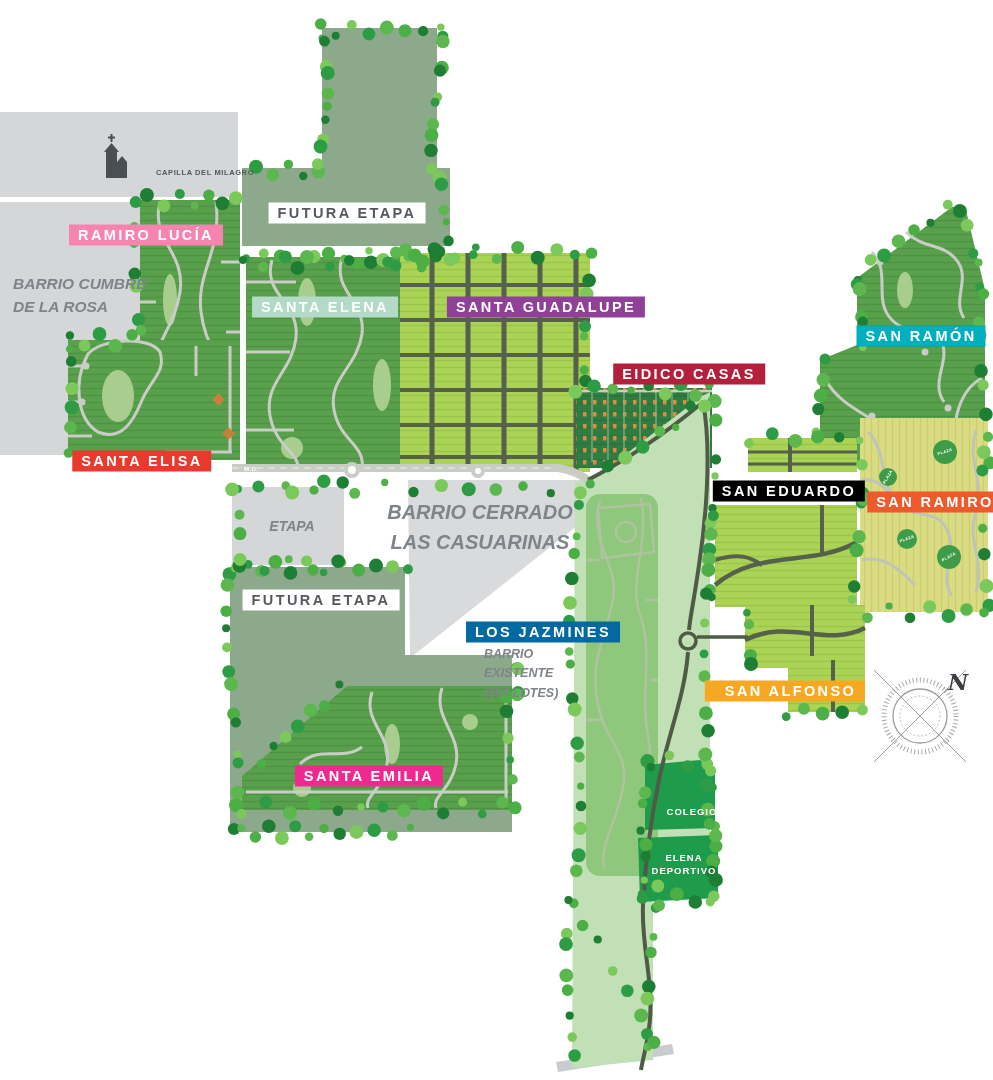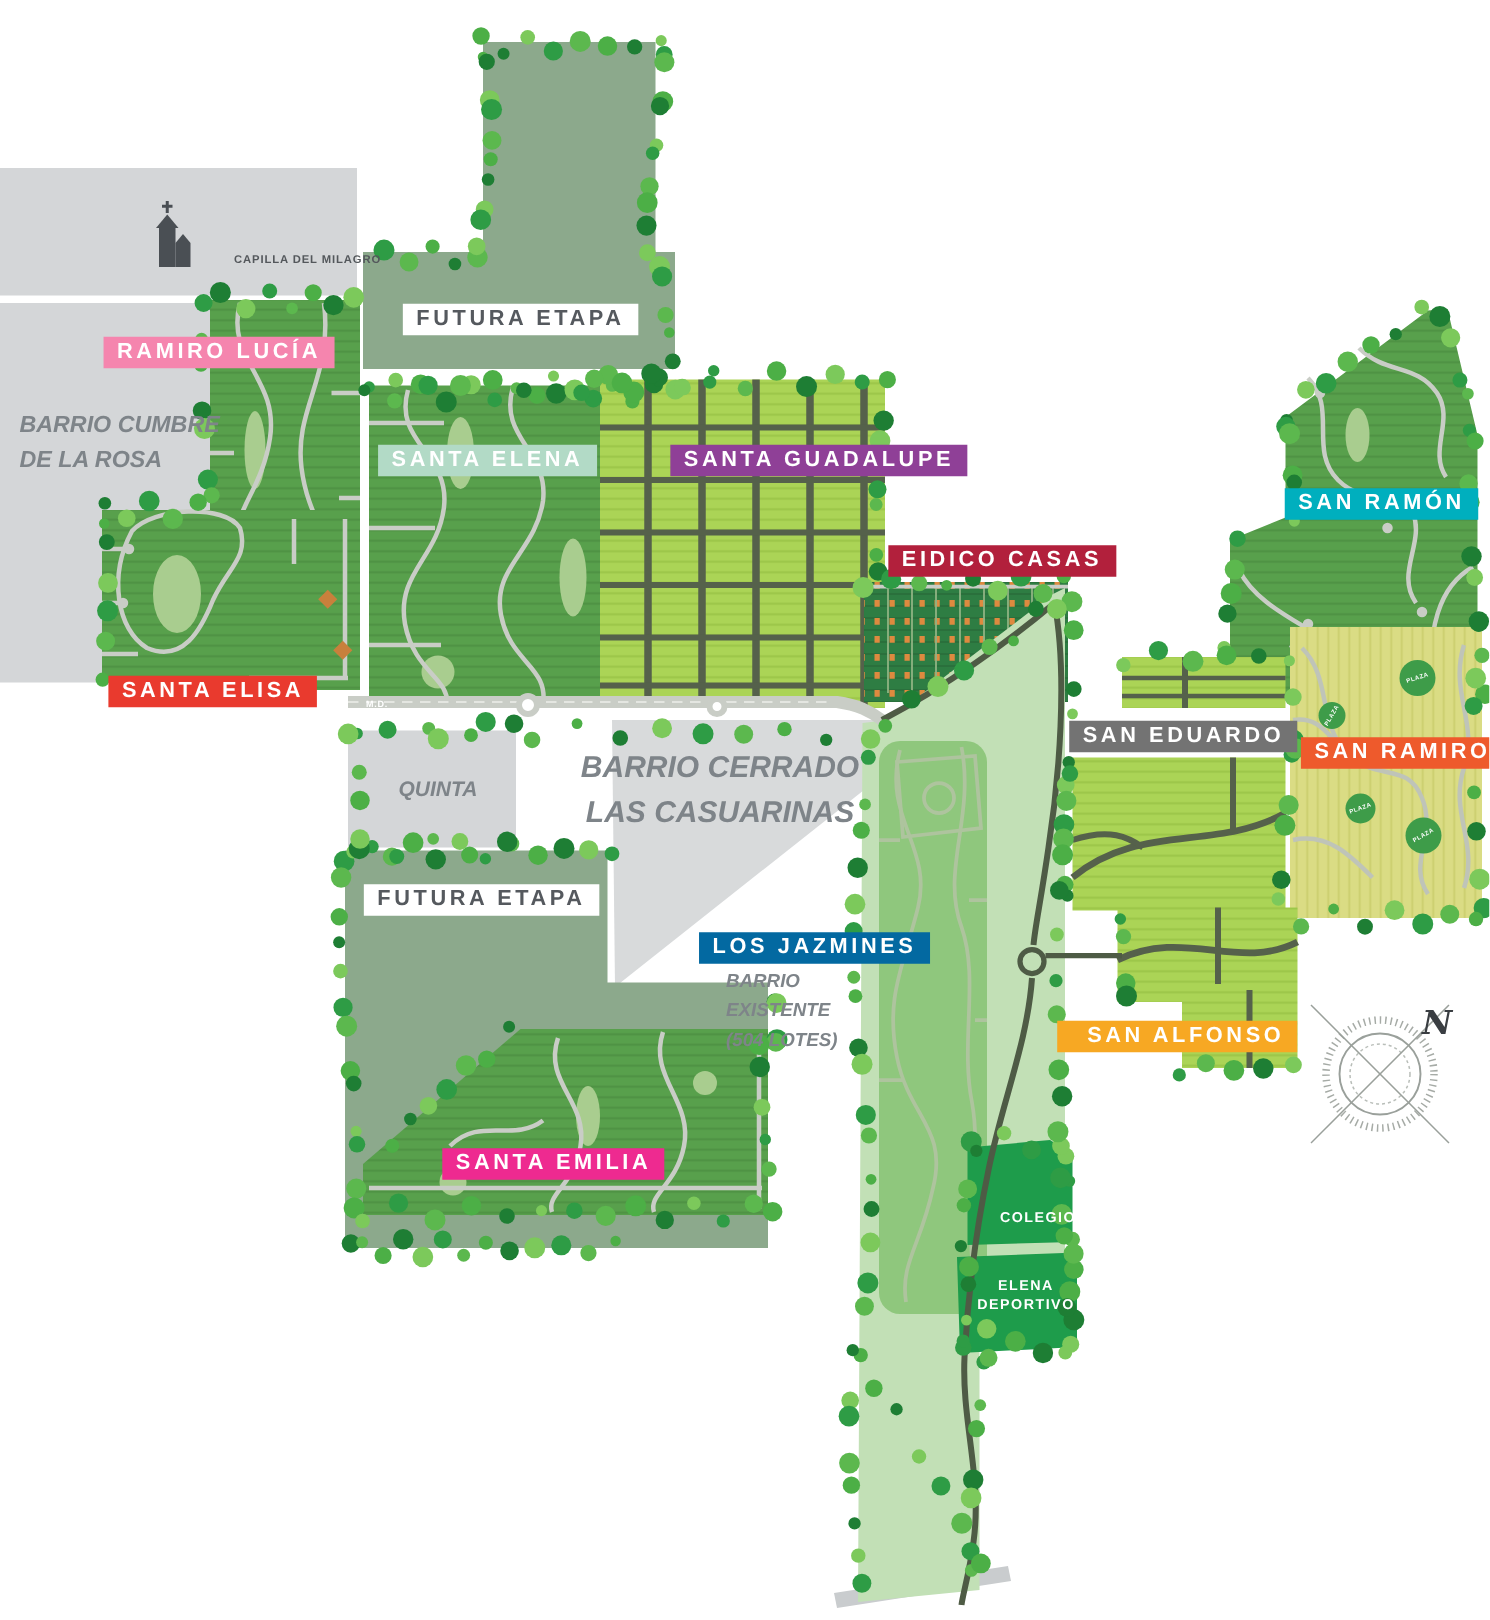--- a/index.html
+++ b/index.html
@@ -618,33 +618,33 @@
     <rect x="108" y="136.5" width="7" height="2"></rect>
     <rect x="117" y="162" width="10" height="16"></rect>
     <polygon points="117,162 122,156 127,162"></polygon>
   </g>
 </svg>
 
 <div class="chip" style="left: 146px; top: 235px; background: rgb(245, 133, 174);">RAMIRO LUCÍA</div>
 <div class="chip" style="left: 142px; top: 461px; background: rgb(233, 58, 46);">SANTA ELISA</div>
 <div class="chip" style="left: 325px; top: 307px; background: rgb(178, 218, 198);">SANTA ELENA</div>
 <div class="chip" style="left: 546px; top: 307px; background: rgb(143, 64, 151);">SANTA GUADALUPE</div>
-<div class="chip" style="left: 668px; top: 374px; background: rgb(178, 32, 60);">EIDICO CASAS</div>
+<div class="chip" style="left: 689px; top: 374px; background: rgb(178, 32, 60);">EIDICO CASAS</div>
 <div class="chip" style="left: 921px; top: 336px; background: rgb(0, 175, 190);">SAN RAMÓN</div>
-<div class="chip" style="left: 789px; top: 491px; background: #737373;">SAN EDUARDO</div>
+<div class="chip" style="left: 789px; top: 491px; background: #000000;">SAN EDUARDO</div>
 <div class="chip" style="left: 935px; top: 502px; background: rgb(238, 90, 44);">SAN RAMIRO</div>
 <div class="chip" style="left: 785px; top: 691px; background: rgb(247, 168, 35); padding-left: 20px;">SAN ALFONSO</div>
 <div class="chip" style="left: 543px; top: 632px; background: #0369a1;">LOS JAZMINES</div>
 <div class="chip" style="left: 369px; top: 776px; background: rgb(238, 42, 144);">SANTA EMILIA</div>
 <div class="chip light" style="left:347px;top:213px">FUTURA ETAPA</div>
 <div class="chip light" style="left:321px;top:600px">FUTURA ETAPA</div>
 
 <div class="area-label" style="left:13px;top:272px;font-size:15.5px">BARRIO CUMBRE
 DE LA ROSA</div>
-<div class="area-label center" style="left:292px;top:526px;font-size:14px">QUINTA</div>
+<div class="area-label center" style="left:292px;top:526px;font-size:14px">ETAPA</div>
 <div class="area-label center" style="left:480px;top:527px">BARRIO CERRADO
 LAS CASUARINAS</div>
 <div class="area-label" style="left:484px;top:645px;font-size:12.5px;line-height:1.55">BARRIO
 EXISTENTE
 (504 LOTES)</div>
 <div class="tiny-label" style="left:127px;top:168px">CAPILLA DEL MILAGRO</div>
 <div class="white-label" style="left:692px;top:812px">COLEGIO</div>
 <div class="white-label" style="left:684px;top:864px">ELENA
 DEPORTIVO</div>
 <div class="compass-n" style="left:958px;top:682px">N</div>

